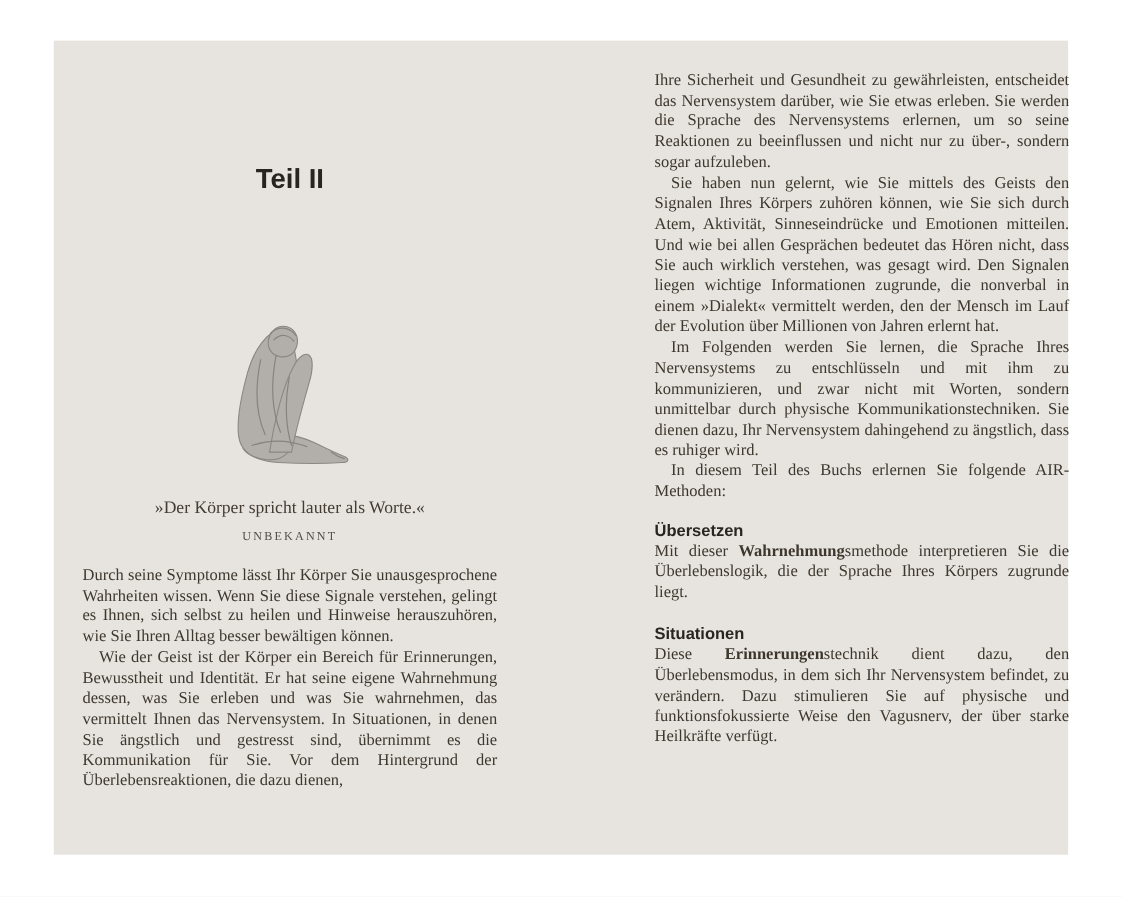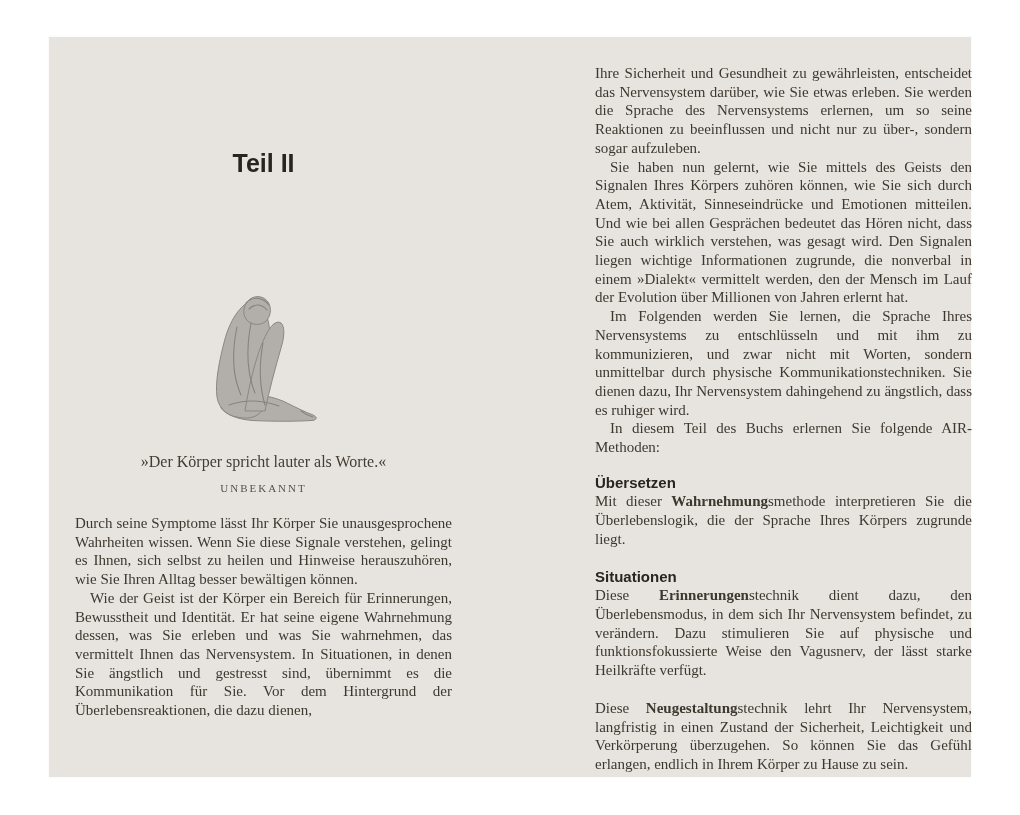--- a/index.html
+++ b/index.html
@@ -134,21 +134,20 @@
     <p class="indent">Im Folgenden werden Sie lernen, die Sprache Ihres Nervensystems zu entschlüsseln und mit ihm zu kommunizieren, und zwar nicht mit Worten, sondern unmittelbar durch physische Kommunikationstechniken. Sie dienen dazu, Ihr Nervensystem dahingehend zu ängstlich, dass es ruhiger wird.</p>
     <p class="indent">In diesem Teil des Buchs erlernen Sie folgende AIR-Methoden:</p>
 
     <div class="section sections-gap">
       <h3>Übersetzen</h3>
       <p><span>Mit dieser </span><b>Wahrnehmung</b><span>smethode interpretieren Sie die Überlebenslogik, die der Sprache Ihres Körpers zugrunde liegt.</span></p>
     </div>
 
     <div class="section">
       <h3>Situationen</h3>
-      <p><span>Diese </span><b>Erinnerungen</b><span>stechnik dient dazu, den Überlebensmodus, in dem sich Ihr Nervensystem befindet, zu verändern. Dazu stimulieren Sie auf physische und funktionsfokussierte Weise den Vagusnerv, der lässt starke Heilkräfte verfügt.</span></p>
+      <p><span>Diese </span><b>Erinnerungen</b><span>stechnik dient dazu, den Überlebensmodus, in dem sich Ihr Nervensystem befindet, zu verändern. Dazu stimulieren Sie auf physische und funktionsfokussierte Weise den Vagusnerv, der über starke Heilkräfte verfügt.</span></p>
     </div>
 
     <div class="section">
-      <p><span>Diese </span><b>Neugestaltung</b><span>stechnik lehrt Ihr Nervensystem, langfristig in einen Zustand der Sicherheit, Leichtigkeit und Verkörperung überzugehen. So können Sie das Gefühl erlangen, endlich in Ihrem Körper zu Hause zu sein.</span></p>
     </div>
   </div>
 
 </div>
 
 </body></html>

